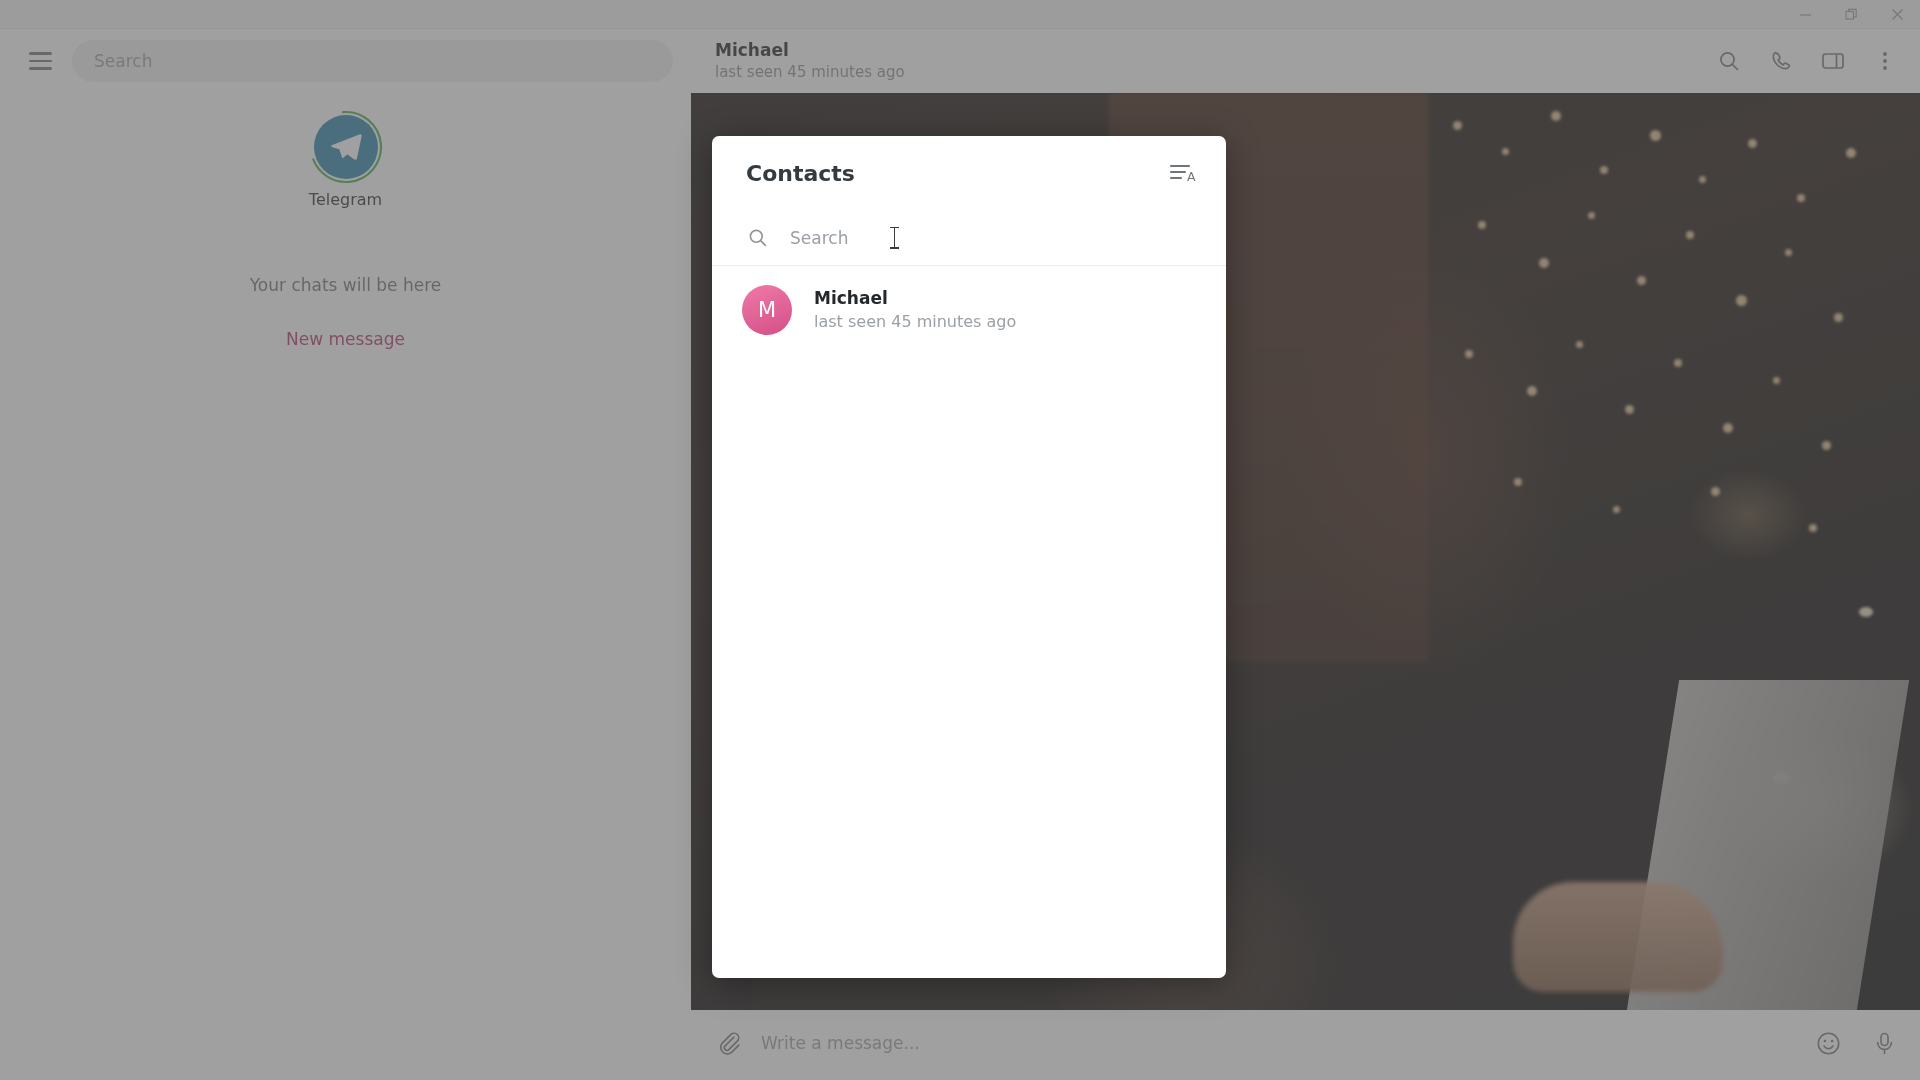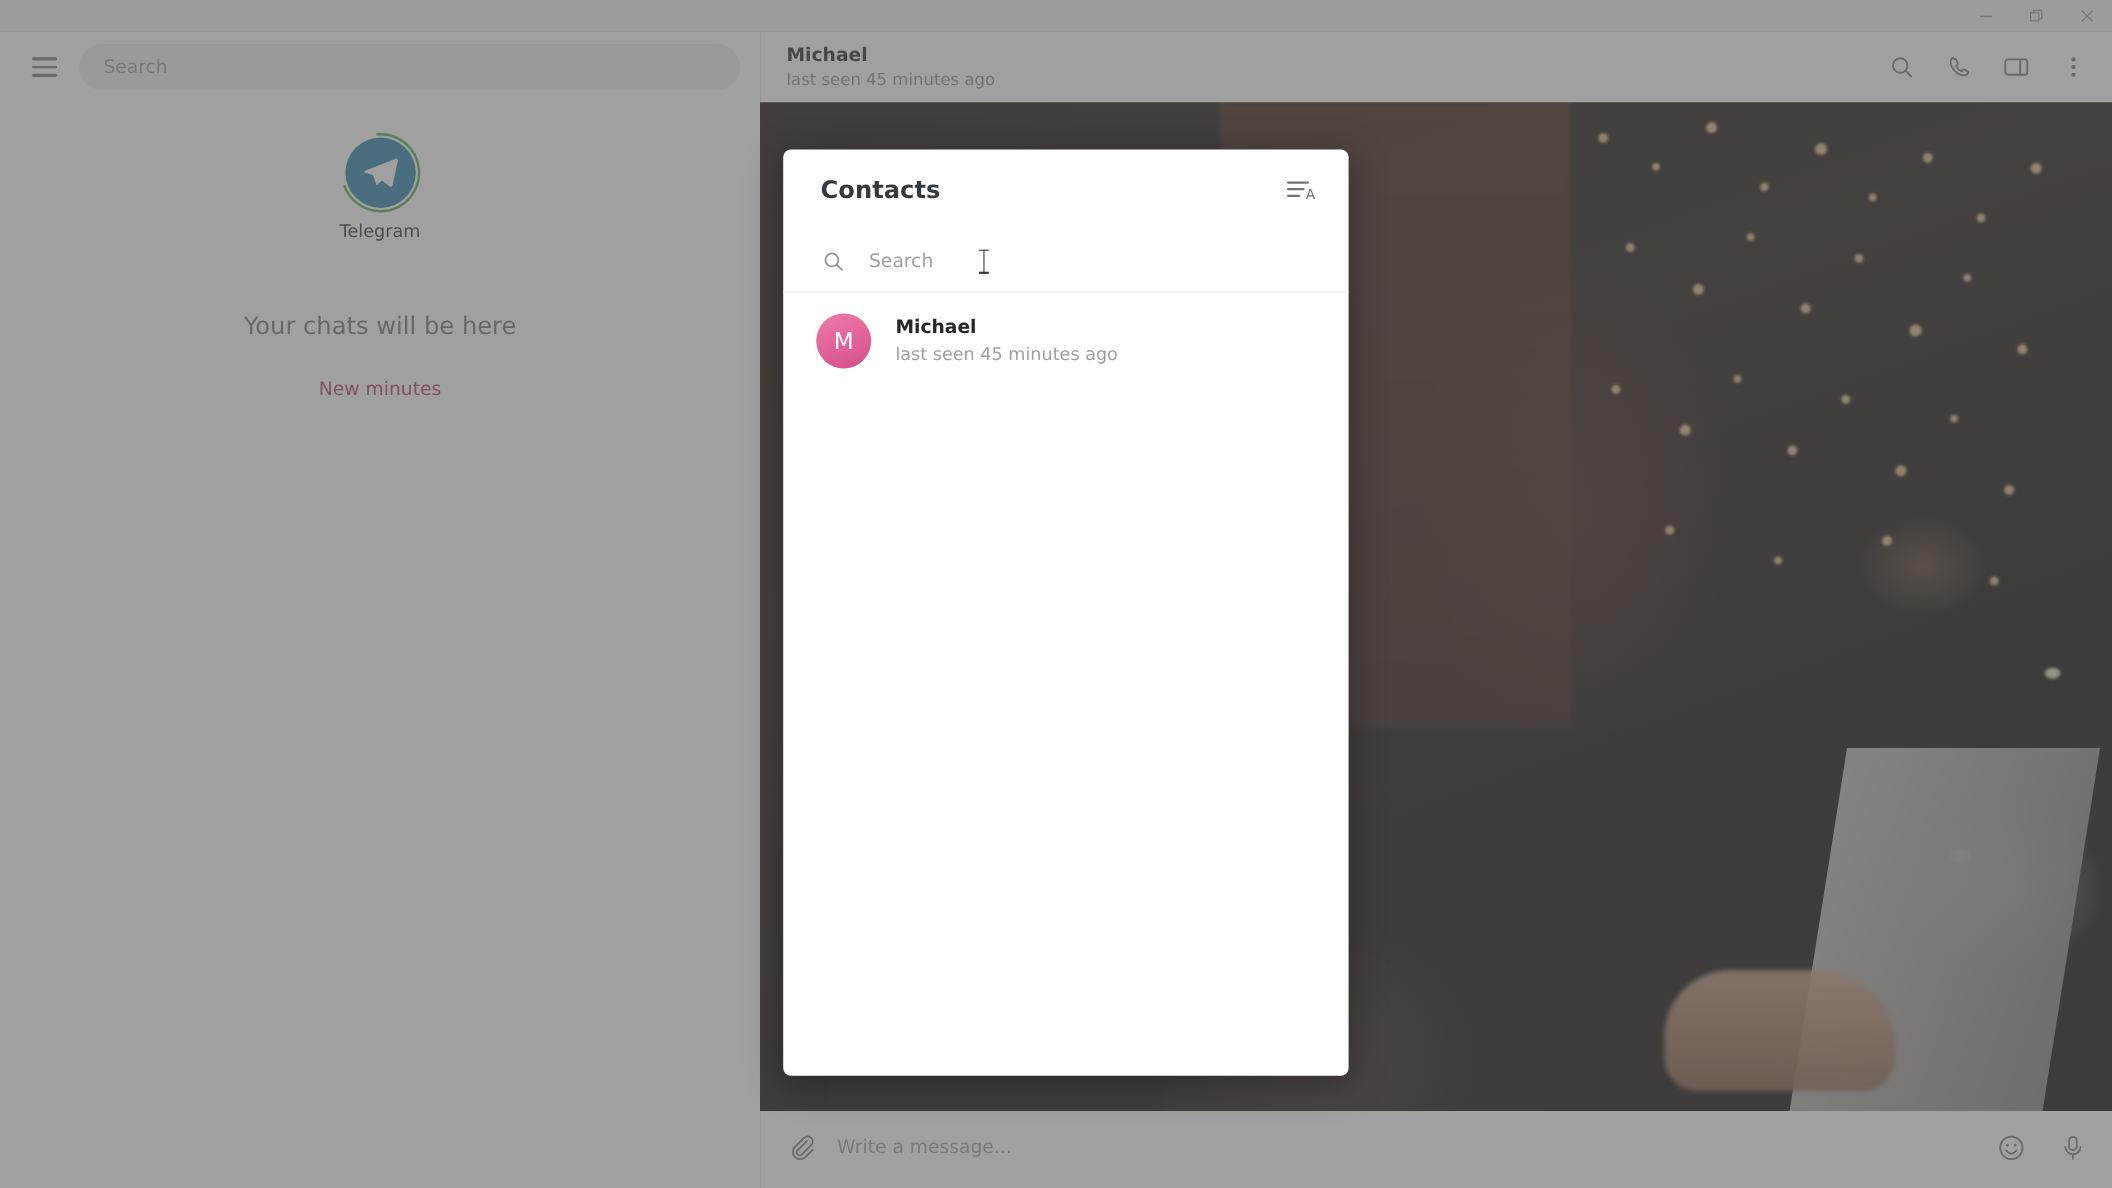--- a/index.html
+++ b/index.html
@@ -42,34 +42,34 @@
     align-items:center; justify-content:center; gap:5px;
     flex:0 0 44px;
   }
   .hamburger i { display:block; width:23px; height:2.5px; background:#707579; border-radius:2px; }
   .side-search {
     flex:1; height:42px; margin-left:10px; background:#f1f1f1;
     border-radius:22px; display:flex; align-items:center;
     padding:0 22px; color:#9a9fa3; font-size:17px;
   }
   .side-empty {
-    position:absolute; top:96px; left:0; width:100%;
+    position:absolute; top:86px; left:0; width:100%;
     display:flex; flex-direction:column; align-items:center;text-align:right;
   }
   .tg-logo-wrap { position:relative; width:64px; height:64px; }
   .tg-ring {
     position:absolute; inset:-5px; border-radius:50%;
   }
   .tg-circle {
     width:64px; height:64px; border-radius:50%;
     background:#2b82ab; display:flex; align-items:center;
     justify-content:center;
   }
   .tg-name { margin-top:11px; font-size:16px; color:#2b2b2b; }
-  .chats-here { margin-top:66px; font-size:22px; color:#6d7377; }
+  .chats-here { margin-top:66px; font-size:17px; color:#6d7377; }
   .new-contact { margin-top:34px; font-size:17px; color:#b0366a; }
 
   
   .chat { flex:1; height:100%; position:relative; background:#0d0907; }
   .chat-header {
     position:absolute; top:0; left:0; right:0; height:64px;
     background:#ffffff; display:flex; align-items:center;
     padding:0 22px 0 24px; z-index:3;
   }
   .ch-titles { flex:1; display:flex; flex-direction:column; justify-content:center; }
@@ -224,21 +224,21 @@
           <circle cx="37" cy="37" r="35" fill="none" stroke="#4aae4f" stroke-width="2.2" stroke-dasharray="155 65" stroke-linecap="round" transform="rotate(-95 37 37)"></circle>
         </svg>
         <div class="tg-circle">
           <svg width="36" height="36" viewBox="0 0 24 24">
             <path d="M21.3 3.5 2.9 10.6c-1 .4-1 1.2 0 1.5l4.6 1.4 1.8 5.4c.2.6.6.7 1 .3l2.5-2.4 4.8 3.5c.9.5 1.5.2 1.7-.8l3.1-14.5c.3-1.2-.4-1.8-1.1-1.5z" fill="#ffffff"></path>
           </svg>
         </div>
       </div>
       <div class="tg-name">Telegram</div>
       <div class="chats-here">Your chats will be here</div>
-      <div class="new-contact">New minutes</div>
+      <div class="new-contact">New message</div>
     </div>
   </div>
 
   <div class="chat">
 
     <div class="chat-header">
       <div class="ch-titles">
         <div class="ch-name">Michael</div>
         <div class="ch-status">last seen 45 minutes ago</div>
       </div>

